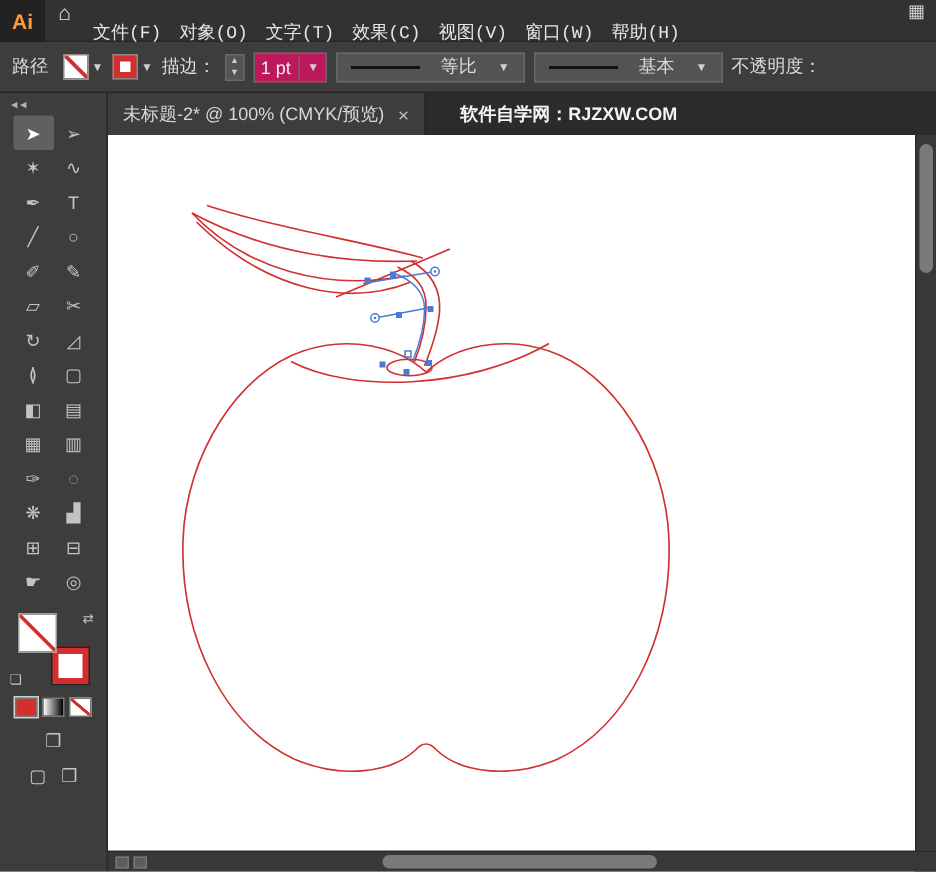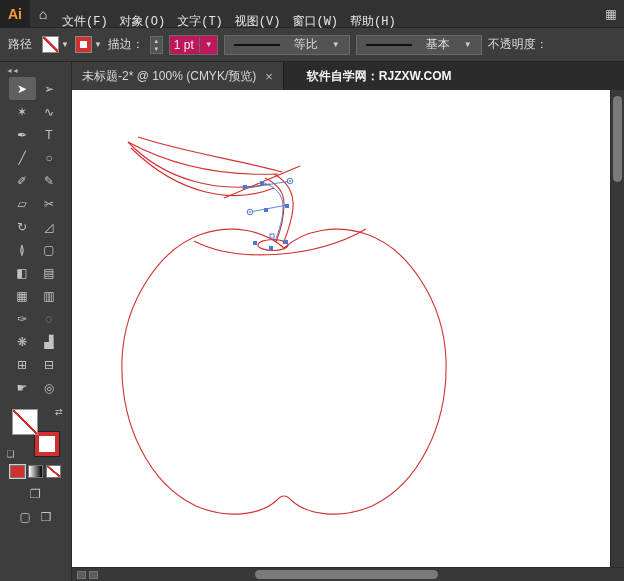--- a/index.html
+++ b/index.html
@@ -6,21 +6,21 @@
     --artwork-red:#d22f2f;
     --selection-blue:#4a7bd0;
     --logo-orange:#ff9a3c;
   }
   *{margin:0;padding:0;box-sizing:border-box;}
   html,body{width:624px;height:581px;overflow:hidden;}
   body{font-family:"Liberation Sans","DejaVu Sans",sans-serif;background:#3d3d3d;color:#ddd;}
   .app{width:624px;height:581px;display:flex;flex-direction:column;}
 
   
-  .menubar{height:16px;background:#323232;display:flex;align-items:center;font-size:12px;color:#e6e6e6;flex:0 0 28px;border-bottom:1px solid #262626;}
+  .menubar{height:16px;background:#323232;display:flex;font-size:12px;color:#e6e6e6;flex:0 0 28px;border-bottom:1px solid #262626;}
   .logo{width:30px;height:28px;background:#222;color:var(--logo-orange);font-weight:bold;font-size:14px;display:flex;align-items:center;justify-content:center;}
   .home{width:26px;text-align:center;font-size:14px;color:#e9e9e9;cursor:default;}
   .menu-items{display:flex;height:28px;}
   .menu-item{padding:8px 6px;line-height:28px;white-space:nowrap;cursor:default;font-family:Liberation Mono, monospace;}
   .mb-spacer{flex:1;}
   .workspace{width:26px;text-align:center;font-size:12px;color:#cfcfcf;}
 
   
   .controlbar{height:34px;background:#3d3d3d;border-bottom:1px solid #262626;display:flex;align-items:center;gap:6px;padding:0 8px;font-size:12px;color:#dcdcdc;flex:0 0 34px;overflow:hidden;}
   .ctx-label{margin-right:4px;white-space:nowrap;}
@@ -94,20 +94,21 @@
 
 <div class="app">
 
   <header class="menubar">
     <div class="logo">Ai</div>
     <div class="home">⌂</div>
     <nav class="menu-items">
         <span class="menu-item">文件(F)</span>
         <span class="menu-item">对象(O)</span>
         <span class="menu-item">文字(T)</span>
+        <span class="menu-item">效果(C)</span>
         <span class="menu-item">视图(V)</span>
         <span class="menu-item">窗口(W)</span>
         <span class="menu-item">帮助(H)</span>
       </nav>
     <div class="mb-spacer"></div>
     <div class="workspace">▦</div>
   </header>
 
   <div class="controlbar">
     <span class="ctx-label">路径</span>

